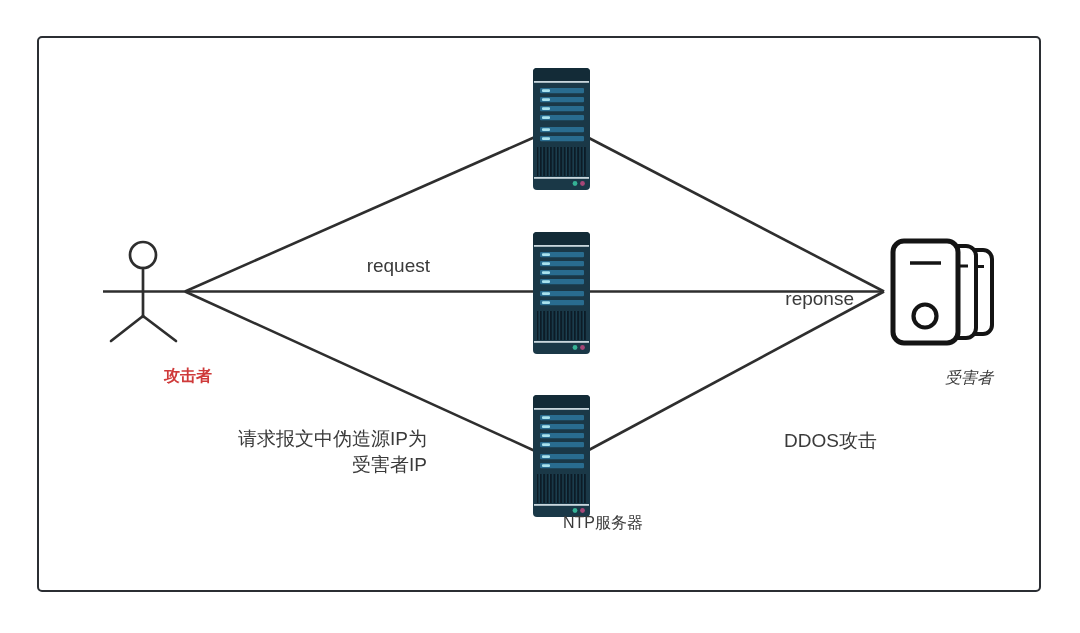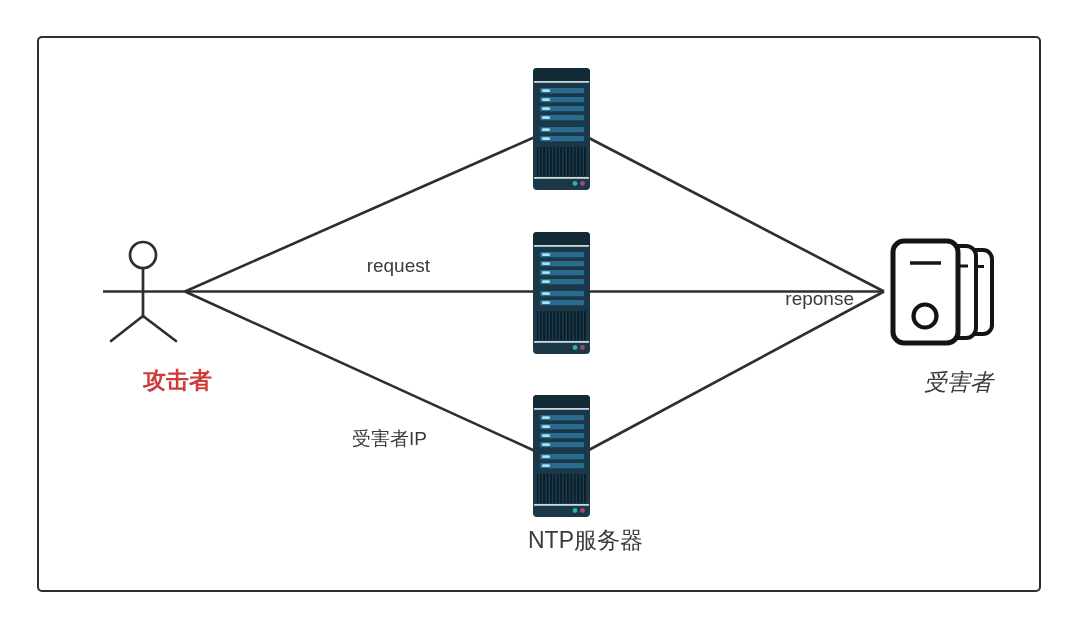--- a/index.html
+++ b/index.html
@@ -24,21 +24,21 @@
   .srv-led-g{fill:var(--server-led-green,#35b295);}
   .srv-led-m{fill:var(--server-led-magenta,#a64677);}
   .dev{fill:#ffffff;stroke:#141414;}
   .dev.front{stroke-width:5px;}
   .dev.back{stroke-width:4px;}
   .dev-detail{stroke:#141414;fill:none;}
   .label{
     position:absolute;text-align:right;font-size:19px;line-height:1.38;
     color:var(--text,#3a3a3a);white-space:nowrap;
   }
-  .label.cjk{font-size:23px;}
+  .label.cjk{font-size:16px;}
   .label.note{white-space:normal;font-size:19px;}
   .label.attacker{color:var(--attacker-label,#cf3a3a);font-weight:bold;}
 </style>
 </head>
 <body>
 
 <div>
 
   <div class="frame"></div>
 
@@ -104,22 +104,24 @@
   </svg>
 
   <div class="label" style="left:280px;top:253px;width:150px;">request</div>
 
   <div class="label" style="left:704px;top:254px;width:150px;margin-top:32px;">reponse</div>
 
   <div class="label cjk attacker" style="left:88px;top:365px;width:124px;">攻击者</div>
 
   <div class="label cjk" style="left:873px;top:367px;width:120px;font-style:italic;">受害者</div>
 
-  <div class="label cjk" style="left:483px;top:525px;width:160px;">NTP服务器</div>
+  <div class="label cjk" style="left:483px;top:512px;width:160px;">NTP服务器</div>
 
   <div class="label note" style="left:207px;top:426px;width:220px;">
+    <div>请求报文中伪造源IP为</div>
     <div>受害者IP</div>
   </div>
 
   <div class="label note" style="left:677px;top:428px;width:200px;">
+    <div>DDOS攻击</div>
   </div>
 
 </div>
 
 </body></html>

